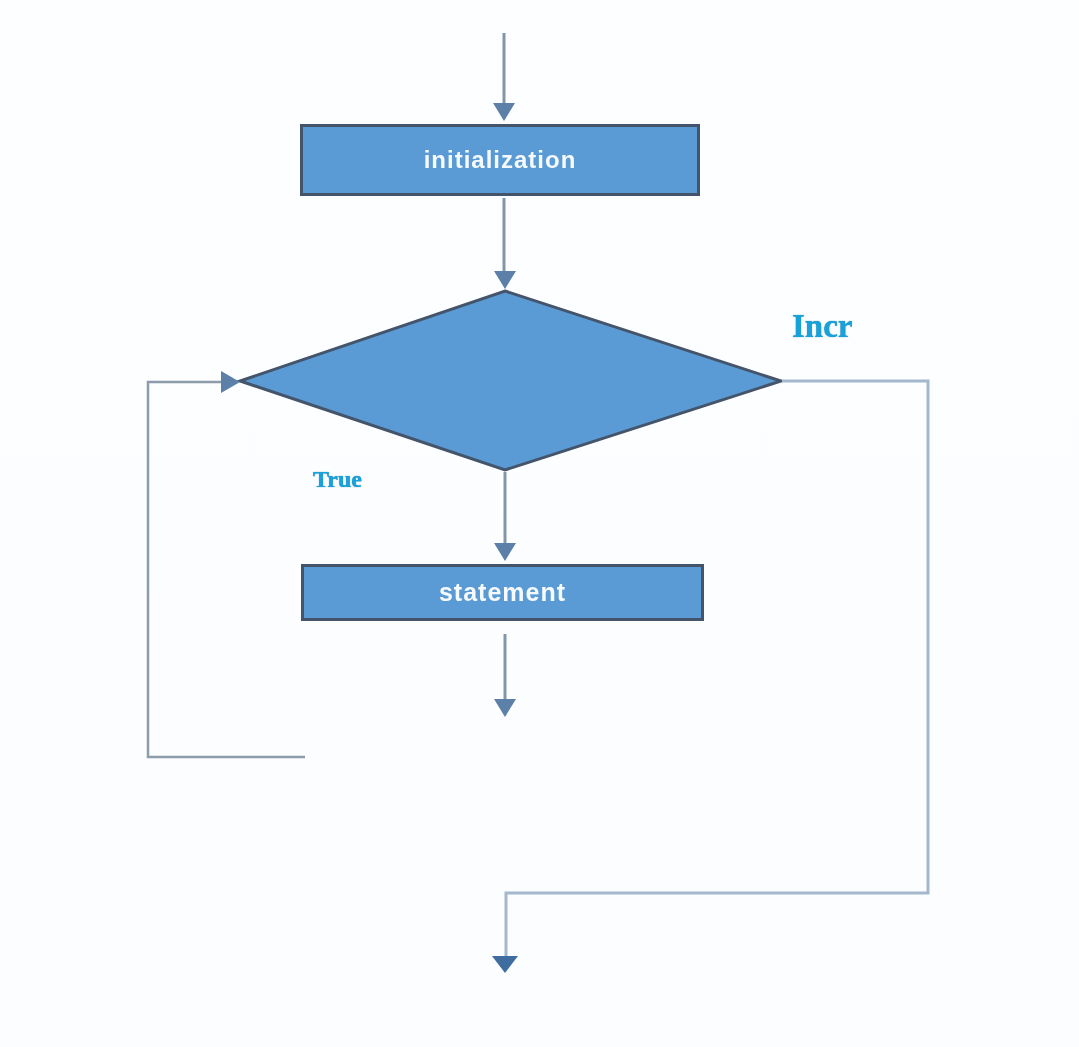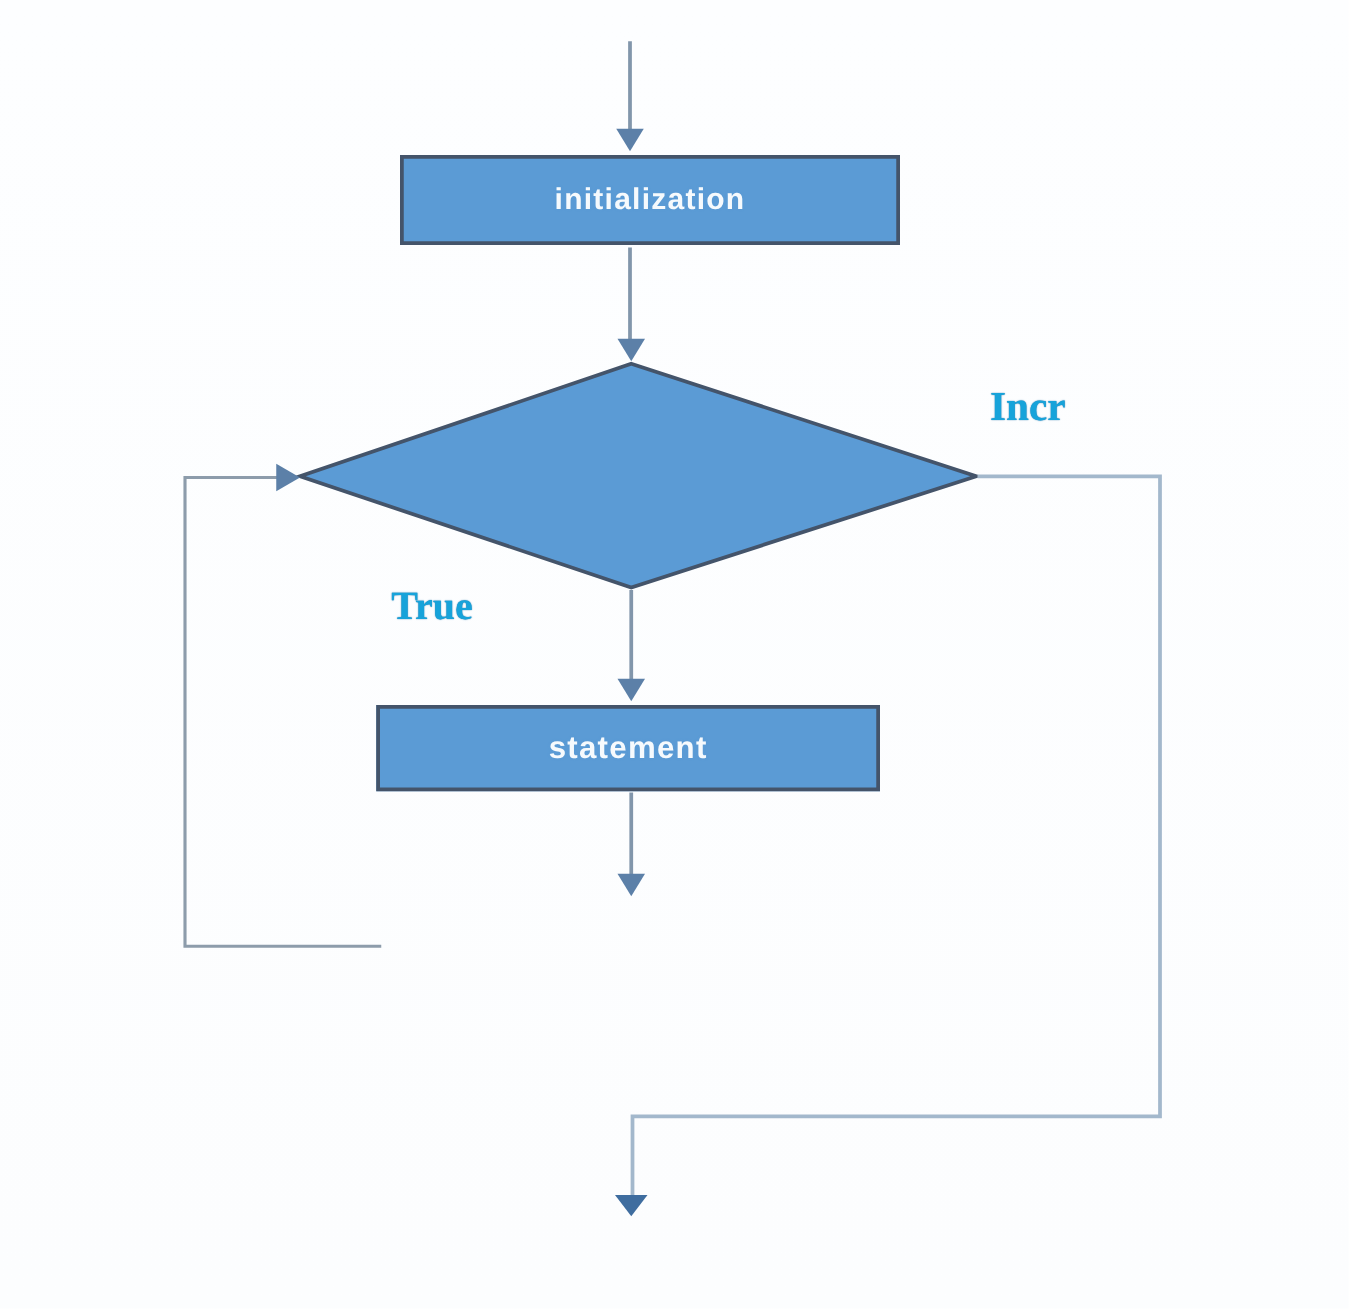--- a/index.html
+++ b/index.html
@@ -28,42 +28,42 @@
     border: 3px solid #44546a;
     box-sizing: border-box;
     display: flex;
     align-items: center;
     justify-content: center;
     color: #f6fafd;
     font-weight: 700;
     letter-spacing: 1px;
     text-shadow: 0 0 2px rgba(91,155,213,0.9);
   }
-  .node-init      { left: 300px; top: 124px; width: 400px; height: 72px; font-size: 24px; margin-left: 20px; }
-  .node-statement { left: 301px; top: 564px; width: 403px; height: 69px; font-size: 25px; }
+  .node-init      { left: 300px; top: 124px; width: 400px; height: 72px; font-size: 24px; }
+  .node-statement { left: 301px; top: 564px; width: 403px; height: 57px; font-size: 25px; }
   .node-incr      { left: 307px; top: 722px; width: 401px; height: 68px; font-size: 26px; }
   .node-cond-label {
     position: absolute;
     left: 355px; top: 362px; width: 300px;
     text-align: center;
     color: #f6fafd;
     font-weight: 700;
     font-size: 24px;
     letter-spacing: 1px;
     text-shadow: 0 0 2px rgba(91,155,213,0.9);
   }
   .branch-label {
     position: absolute;
     font-family: "Liberation Serif", serif;
     font-weight: 700;
     color: #17a3da;
     text-shadow: 0 0 1px #1268a0;
   }
   .label-false { left: 792px; top: 308px; font-size: 33px; }
-  .label-true  { left: 313px; top: 466px; font-size: 32px; }
+  .label-true  { left: 313px; top: 466px; font-size: 24px; }
 </style>
 </head>
 <body>
 
 <div class="canvas">
 
   <svg class="wires" viewBox="0 0 1079 1047" xmlns="http://www.w3.org/2000/svg">
 
     <line x1="504" y1="33" x2="504" y2="106" stroke="#8296ab" stroke-width="3"></line>
     <polygon points="504,121 493,103 515,103" fill="#5c80a8"></polygon>

